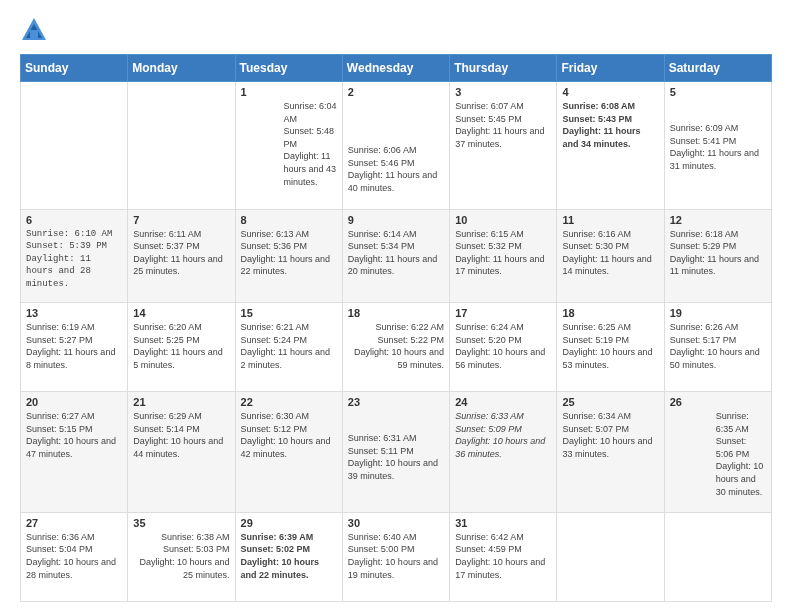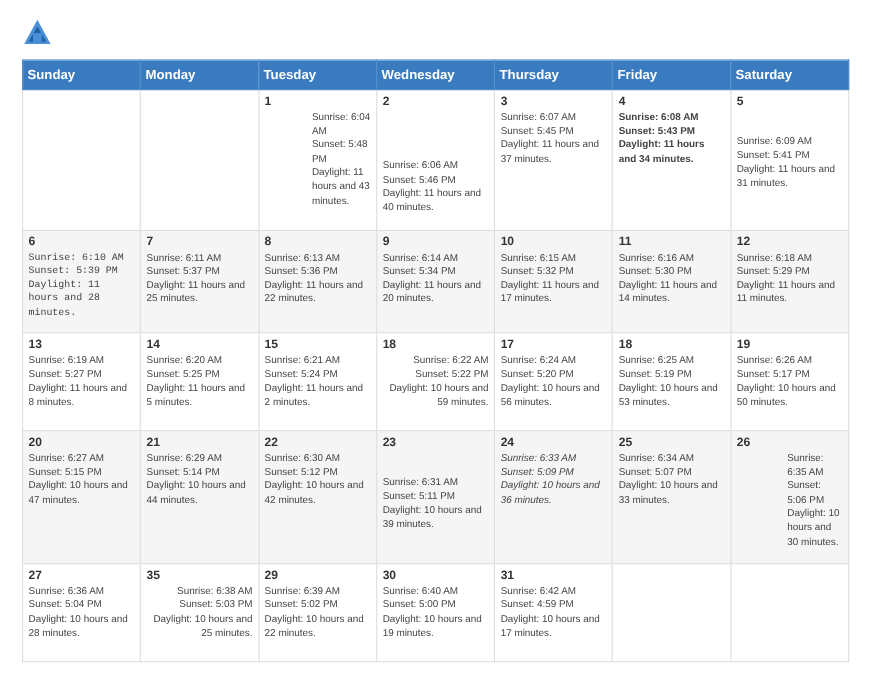--- a/index.html
+++ b/index.html
@@ -305,21 +305,21 @@
 Daylight: 10 hours and 28 minutes.</div>
           </td>
           <td>
             <span class="day-number">35</span>
             <div class="day-info" style="white-space: pre-line; text-align: right;">Sunrise: 6:38 AM
 Sunset: 5:03 PM
 Daylight: 10 hours and 25 minutes.</div>
           </td>
           <td>
             <span class="day-number">29</span>
-            <div class="day-info" style="white-space: pre-line;">Sunrise: 6:39 AM
+            <div class="day-info" style="white-space: pre-line; font-weight: bold;">Sunrise: 6:39 AM
 Sunset: 5:02 PM
 Daylight: 10 hours and 22 minutes.</div>
           </td>
           <td>
             <span class="day-number">30</span>
             <div class="day-info" style="white-space: pre-line;">Sunrise: 6:40 AM
 Sunset: 5:00 PM
 Daylight: 10 hours and 19 minutes.</div>
           </td>
           <td>

